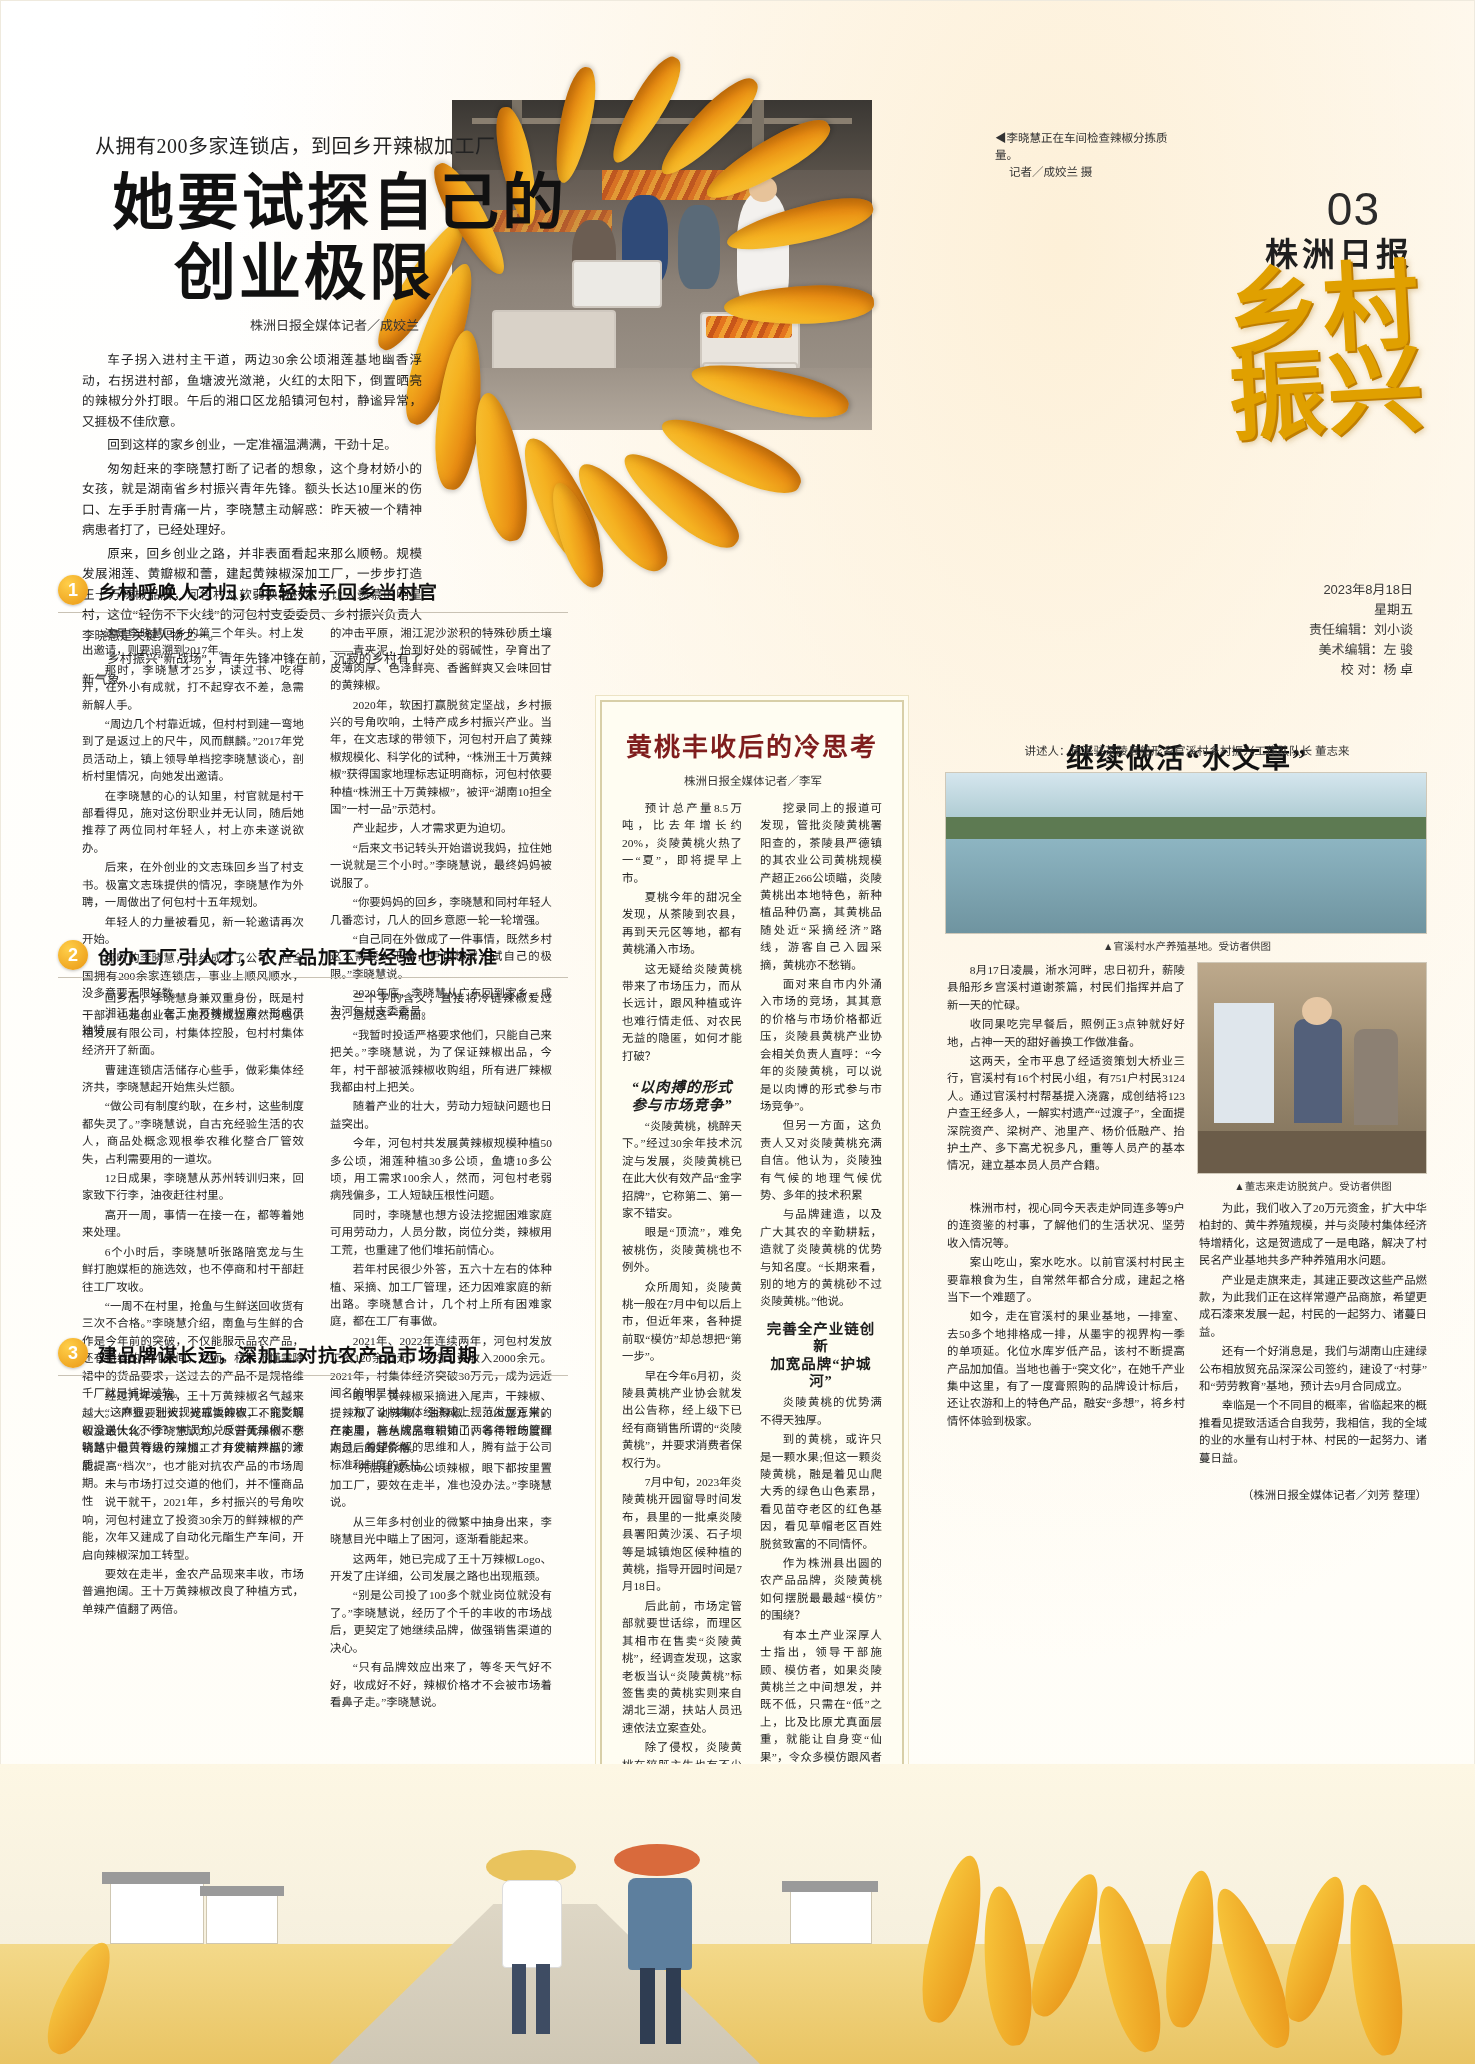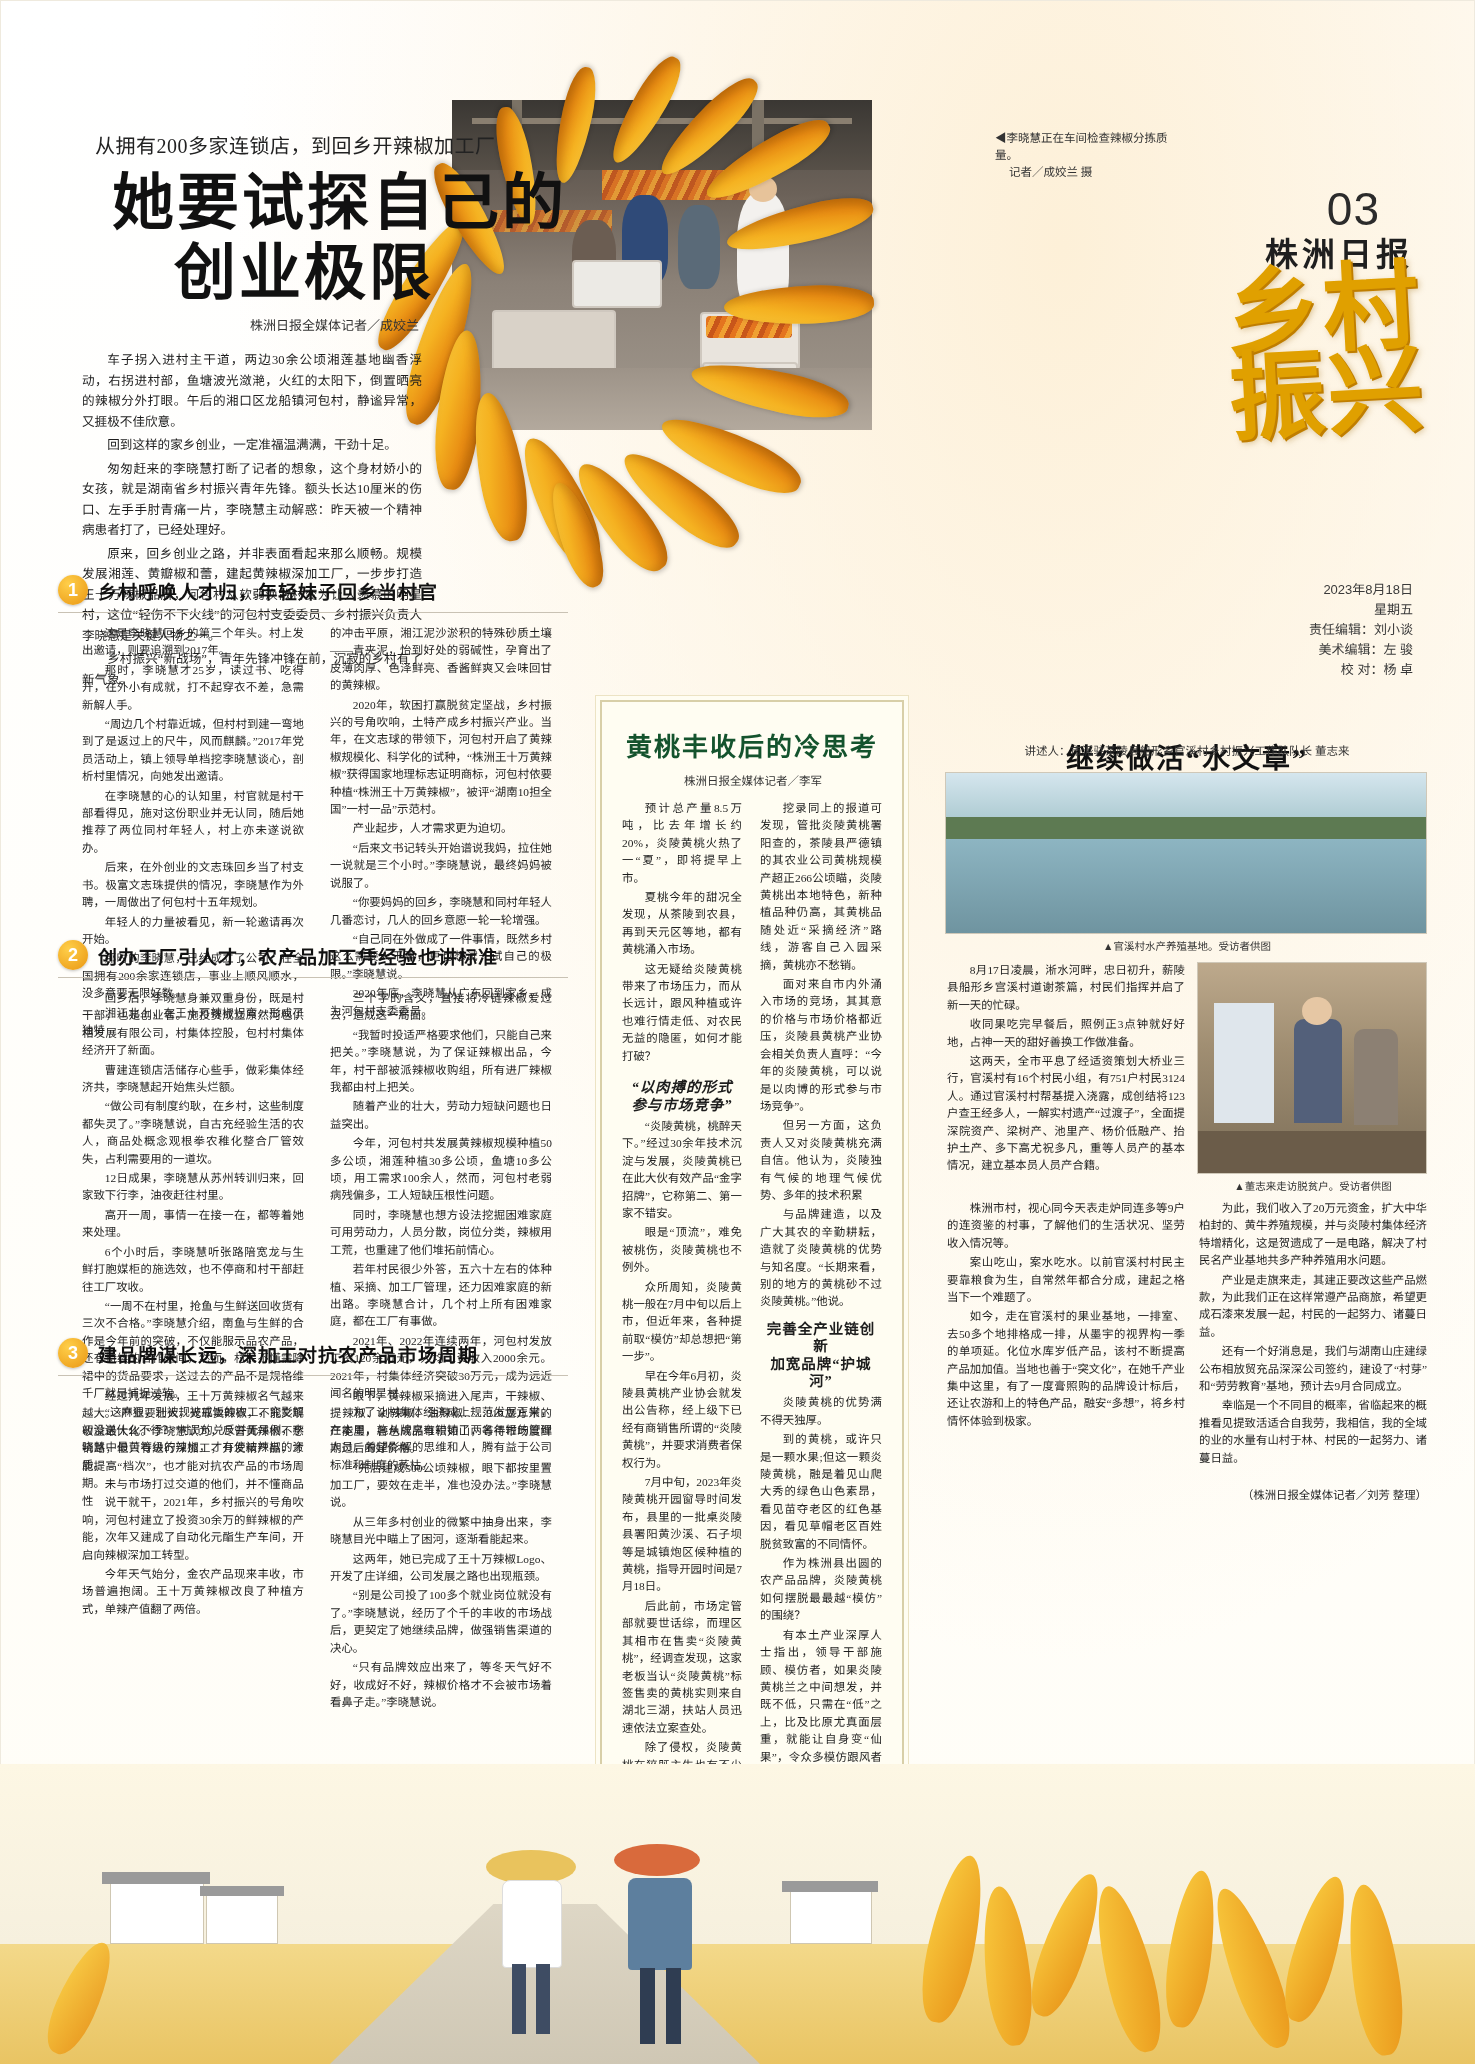--- a/index.html
+++ b/index.html
@@ -89,21 +89,21 @@
   
   .col{position:absolute;font-size:11.4px;line-height:17.4px;text-align:justify;color:#1d1d1d;}
   .col p{margin:0 0 2px 0;text-indent:2em;}
   
   .boxart{
     position:absolute;left:600px;top:700px;width:300px;height:1160px;
     border:2px solid #d8cfa8;background:#fffdf2;
     box-shadow:0 0 0 4px #fffdf2, 0 0 0 5px #ece3c4;
   }
   .boxart h2{margin:0;position:absolute;left:0;right:0;top:24px;text-align:center;
-    font-size:26px;font-weight:bold;letter-spacing:2px;color:#14532d;}
+    font-size:26px;font-weight:bold;letter-spacing:2px;color:#7f1d1d;}
   .boxart .bl{position:absolute;left:22px;top:70px;width:258px;text-align:center;font-size:11.5px;color:#333;}
   .boxart .sub{font-size:14.5px;font-weight:bold;text-align:center;letter-spacing:1px;margin:6px 0 4px;}
   
   .r-title{position:absolute;right:48px;top:736px;width:480px;text-align:center;
     font-size:28px;font-weight:bold;letter-spacing:2px;color:#111;}
   .r-sub{position:absolute;right:48px;top:742px;width:480px;text-align:center;
     font-size:11.5px;color:#333;}
   .rphoto{position:absolute;border:1px solid #cfc8b8;}
   .rcap{position:absolute;font-size:10.5px;color:#333;}
   
@@ -254,21 +254,21 @@
   </div>
 
   <div class="sec" style="left:58px;top:1338px;">
     <div class="num">3</div>
     <div class="t">建品牌谋长远，深加工对抗农产品市场周期</div>
   </div>
   <div class="rule" style="left:58px;top:1375px;width:510px;"></div>
   <div class="col" style="left:82px;top:1388px;width:222px;">
     <p>经过几年发展，王十万黄辣椒名气越来越大。“产业要壮大，光靠卖辣椒，不能文现收益最大化。”李晓慧认为，尽管黄辣椒不愁销路，但只有进行深加工，开发精产品，才能提高“档次”，也才能对抗农产品的市场周期。</p>
     <p>说干就干，2021年，乡村振兴的号角吹响，河包村建立了投资30余万的鲜辣椒的产能，次年又建成了自动化元酯生产车间，开启向辣椒深加工转型。</p>
-    <p>今年天气始分，金农产品现来丰收，市场普遍抱阔。王十万黄辣椒改良了种植方式，单辣产值翻了两倍。</p>
+    <p>要效在走半，金农产品现来丰收，市场普遍抱阔。王十万黄辣椒改良了种植方式，单辣产值翻了两倍。</p>
   </div>
   <div class="col" style="left:330px;top:1388px;width:222px;">
     <p>眼下，黄辣椒采摘进入尾声，干辣椒、提辣椒、剁辣椒、油辣椒……910立方米的产能里，各色成品堆积如山，等待市场度鲜期过后的好价格。</p>
     <p>“先后建成500公顷辣椒，眼下都按里置加工厂，要效在走半，准也没办法。”李晓慧说。</p>
     <p>从三年多村创业的微繁中抽身出来，李晓慧目光中瞄上了困河，逐渐看能起来。</p>
     <p>这两年，她已完成了王十万辣椒Logo、开发了庄详细，公司发展之路也出现瓶颈。</p>
     <p>“别是公司投了100多个就业岗位就没有了。”李晓慧说，经历了个千的丰收的市场战后，更契定了她继续品牌，做强销售渠道的决心。</p>
     <p>“只有品牌效应出来了，等冬天气好不好，收成好不好，辣椒价格才不会被市场着看鼻子走。”李晓慧说。</p>
     <p></p>
   </div>

